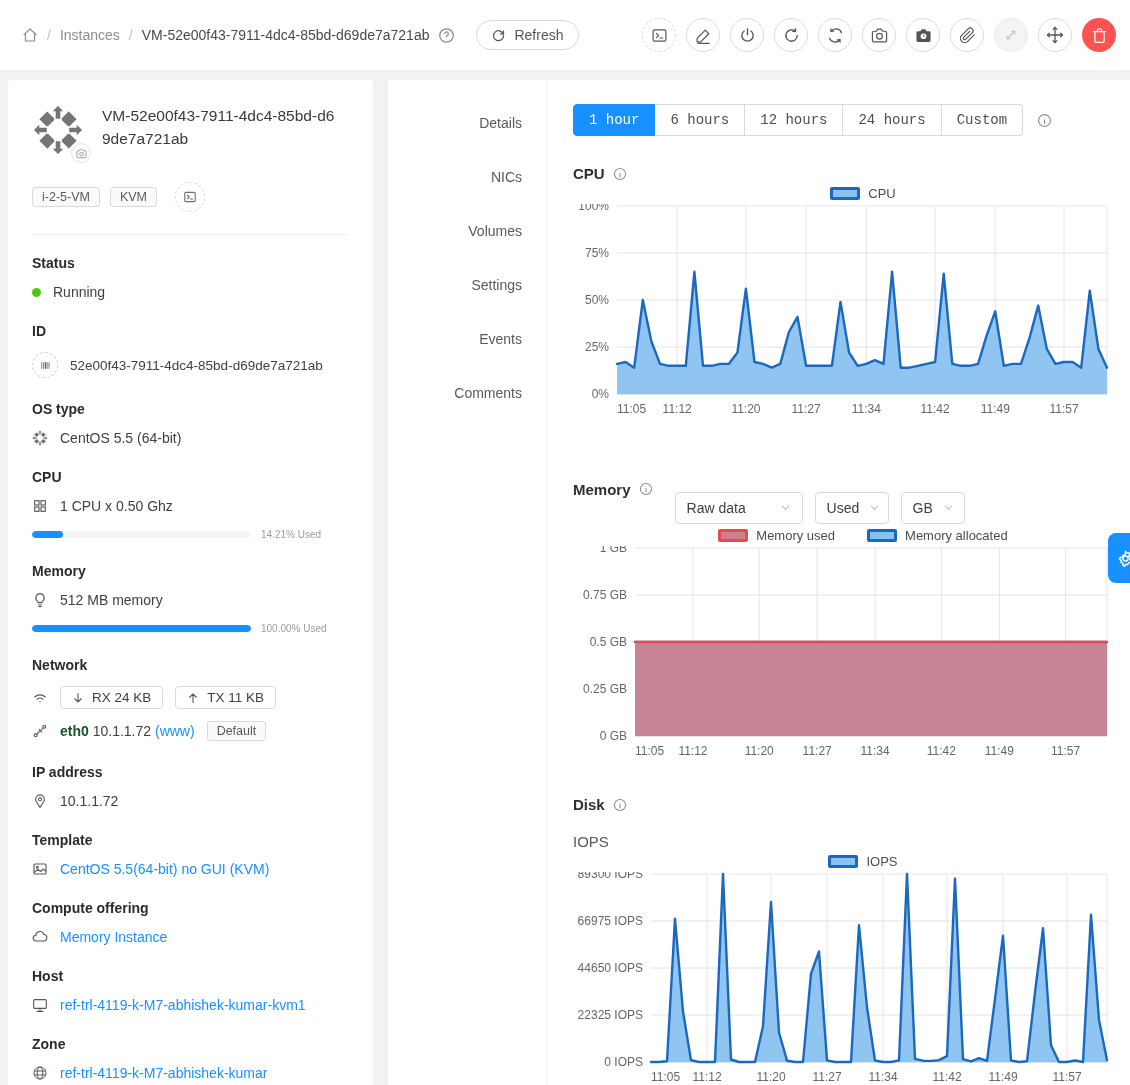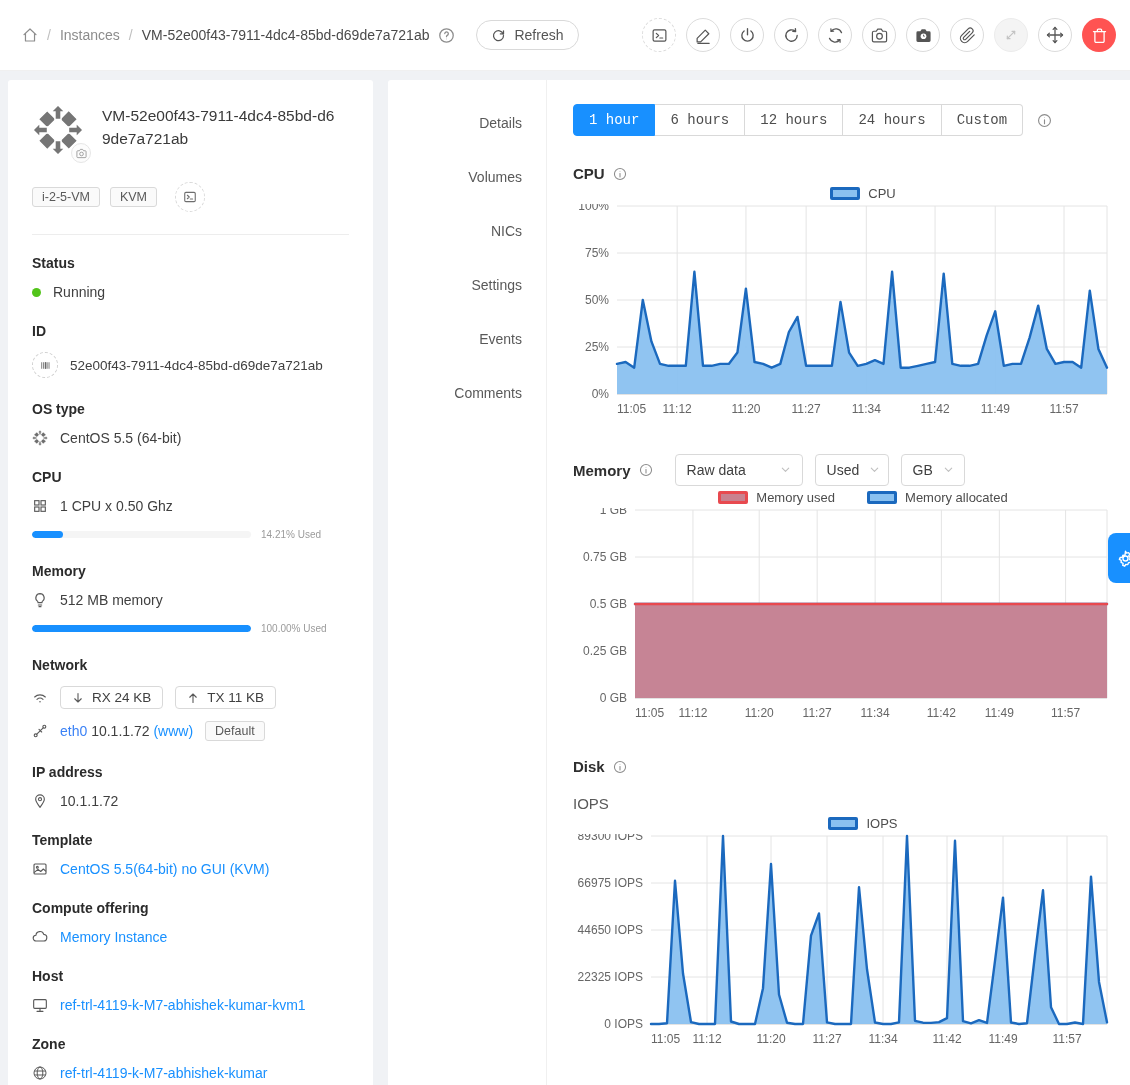--- a/index.html
+++ b/index.html
@@ -46,21 +46,21 @@
   .dot { width:9px; height:9px; border-radius:50%; display:inline-block; }
   .dash-circle { width:26px; height:26px; border:1px dashed #cfcfcf; border-radius:50%; color:#6b6b6b;
                  display:flex; align-items:center; justify-content:center; flex:none; }
   .progress-row { display:flex; align-items:center; gap:10px; margin-top:15px; }
   .pbar { flex:1; height:7px; border-radius:4px; background:#f5f5f5; overflow:hidden; }
   .pbar i { display:block; height:100%; background:#1890ff; border-radius:4px; }
   .pct { font-size:10px; color:#9b9b9b; white-space:nowrap; width:88px; }
   .net-tag { display:inline-flex; gap:8px; align-items:center; border:1px solid #d9d9d9; border-radius:4px;
              padding:3px 11px; font-size:13.5px; color:#404040; background:#fff; }
   .link { color:#1890ff; text-decoration:none; cursor:pointer; }
-  .b { font-weight:400; color:#3b82f6; }
+  .b { font-weight:700; color:#14532d; }
 
   
   .tab-col { position:absolute; left:0; top:0; bottom:0; width:159px; border-right:1px solid #f0f0f0; padding-top:16px; }
   .tab { height:54px; display:flex; align-items:center; justify-content:flex-end; padding-right:24px;
          font-size:14px; color:#595959; cursor:pointer; position:relative; }
   .tab.active { color:#1890ff; }
   .tab.active::after { content:""; position:absolute; right:-2px; top:8px; bottom:8px; width:3px; background:#1890ff; border-radius:2px; }
   .charts { margin-left:159px; padding:24px 0 0 26px; width:580px; }
   .seg-row { display:flex; align-items:center; margin-bottom:29px; }
   .seg { display:inline-flex; }
@@ -68,21 +68,21 @@
                 border-left-width:0; color:#4d4d4d; cursor:pointer;font-family:Liberation Mono, monospace; }
   .seg button:first-child { border-left-width:1px; border-radius:4px 0 0 4px; }
   .seg button:last-child { border-radius:0 4px 4px 0; }
   .seg button.active { background:#1890ff; border-color:#1890ff; color:#fff; }
   .seg-row .info { margin-left:14px; }
   .info { color:#8c8c8c; }
   .sec-head { display:flex; align-items:center; gap:8px; font-size:15px; font-weight:700; color:#2f2f2f; }
   .mem-row { margin-top:30px; display:flex; align-items:center; }
   .mem-selects { display:flex; gap:12px; margin-left:22px; }
   .sel { height:32px; border:1px solid #d9d9d9; border-radius:4px; display:flex; align-items:center;
-         justify-content:space-between; padding:0 11px; font-size:14px; color:#404040; gap:10px; background:#fff; cursor:pointer; }
+         justify-content:space-between; padding:0 11px; font-size:14px; color:#404040; gap:10px; background:#fff; cursor:pointer;margin-top:38px; }
   .sel .chev { color:#bfbfbf; }
   .disk-head { margin-top:30px; }
   .iops-sub { font-size:15px; color:#595959; margin-top:20px; }
   .legend { display:flex; justify-content:center; align-items:center; gap:8px; height:22px; margin-left:40px; width:500px; }
   .lg-item { display:flex; align-items:center; gap:8px; }
   .lg-item + .lg-item { margin-left:24px; }
   .lg-box { width:30px; height:13px; border-radius:2px; border-style:solid; border-width:3px; }
   .lg-label { font-size:13px; color:#4d4d4d; }
   .chart-svg { display:block; }
   .chart-svg text { font-family:"Liberation Sans", sans-serif; font-size:12px; fill:#666; }
@@ -442,22 +442,22 @@
           </svg>
       </span>
       <a class="link">ref-trl-4119-k-M7-abhishek-kumar</a>
     </div>
   </div>
 </section>
 
 <section class="card right-card">
   <nav class="tab-col" id="tab-list">
       <div class="tab">Details</div>
+      <div class="tab">NICs</div>
       <div class="tab">Volumes</div>
-      <div class="tab">NICs</div>
       <div class="tab">Settings</div>
       <div class="tab">Events</div>
       <div class="tab">Comments</div>
     </nav>
 
   <div class="charts">
     <div class="seg-row">
       <div class="seg" id="time-range">
           <button class="active">1 hour</button>
           <button>6 hours</button>

